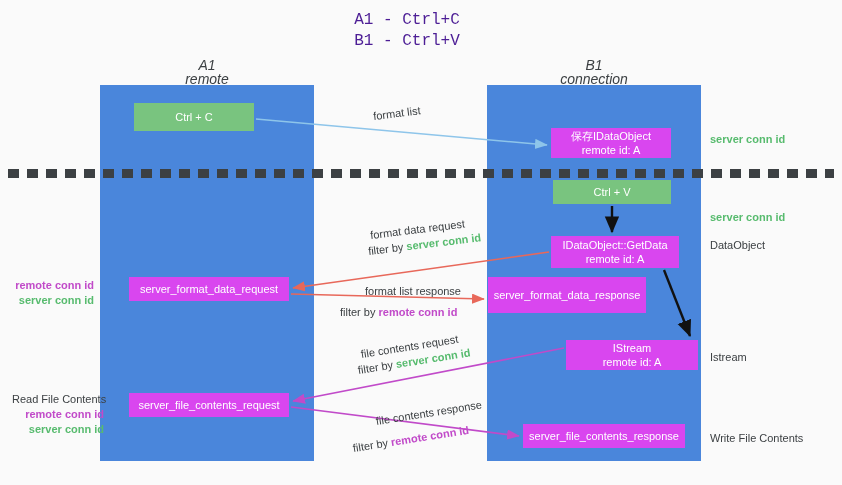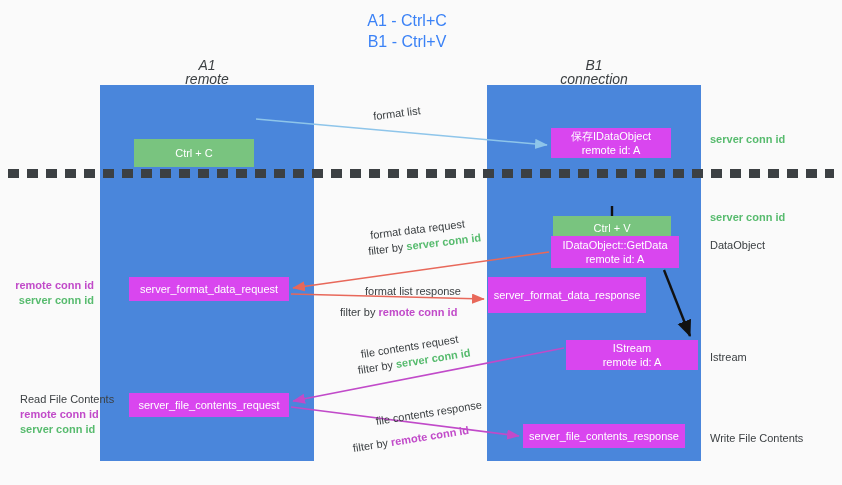--- a/index.html
+++ b/index.html
@@ -8,22 +8,23 @@
     background:#fafafa;
     font-family:"Liberation Sans","DejaVu Sans",sans-serif;
     position:relative;overflow:hidden;
     color:#3c4043;
   }
   .stage{position:absolute;inset:0;}
 
   
   .title{
     position:absolute;left:0;top:10px;width:814px;
-    text-align:center;font-size:16px;line-height:21px;color:#3b82f6;
+    text-align:center;font-size:16px;line-height:21px;color:#4c1d95;
     white-space:pre-line;
+    font-family:Liberation Mono, monospace;
   }
 
   
   .col-head{
     position:absolute;text-align:center;font-size:14px;line-height:14px;
     color:#3c4043;white-space:pre-line;font-style:italic;
   }
   #head-a1{left:100px;top:58px;width:214px;}
   #head-b1{left:487px;top:58px;width:214px;}
 
@@ -38,21 +39,21 @@
     background:repeating-linear-gradient(to right,#3c4043 0px,#3c4043 11px,transparent 11px,transparent 19px);
   }
 
   
   .node{
     position:absolute;box-sizing:border-box;
     display:flex;flex-direction:column;align-items:center;justify-content:center;
     color:#ffffff;font-size:11px;line-height:14px;text-align:center;
     white-space:pre-line;padding:2px 4px;
   }
-  .node.green{background:#79c47f;margin-top:36px;}
+  .node.green{background:#79c47f;}
   .node.orange{background:#d946ef;}
 
   #n-ctrlc{left:134px;top:103px;width:120px;height:28px;}
   #n-idataobject{left:551px;top:128px;width:120px;height:30px;}
   #n-ctrlv{left:553px;top:180px;width:118px;height:24px;}
   #n-getdata{left:551px;top:236px;width:128px;height:32px;}
   #n-fmt-resp{left:488px;top:277px;width:158px;height:36px;}
   #n-istream{left:566px;top:340px;width:132px;height:30px;}
   #n-fmt-req{left:129px;top:277px;width:160px;height:24px;}
   #n-file-req{left:129px;top:393px;width:160px;height:24px;}
@@ -165,19 +166,19 @@
   <div class="sidelbl green" style="left:710px;top:210px;">server conn id</div>
   <div class="sidelbl plain" style="left:710px;top:238px;">DataObject</div>
   <div class="sidelbl plain" style="left:710px;top:350px;">Istream</div>
   <div class="sidelbl plain" style="left:710px;top:431px;">Write File Contents</div>
 
   <div class="stack" style="left:8px;top:278px;width:86px;">
     <span class="p">remote conn id</span>
     <span class="g">server conn id</span>
   </div>
 
-  <div class="stack left-al" style="left:20px;top:392px;width:92px;">
+  <div class="stack left-al" style="left:12px;top:392px;width:92px;text-align:right;">
     <span class="t">Read File Contents</span>
     <span class="p">remote conn id</span>
     <span class="g">server conn id</span>
   </div>
 
 </div>
 
 </body></html>

